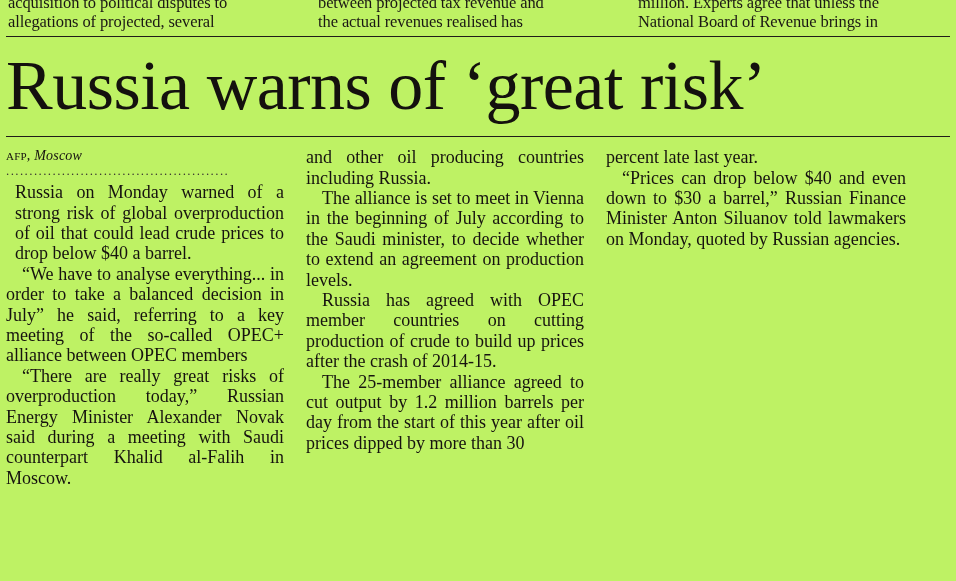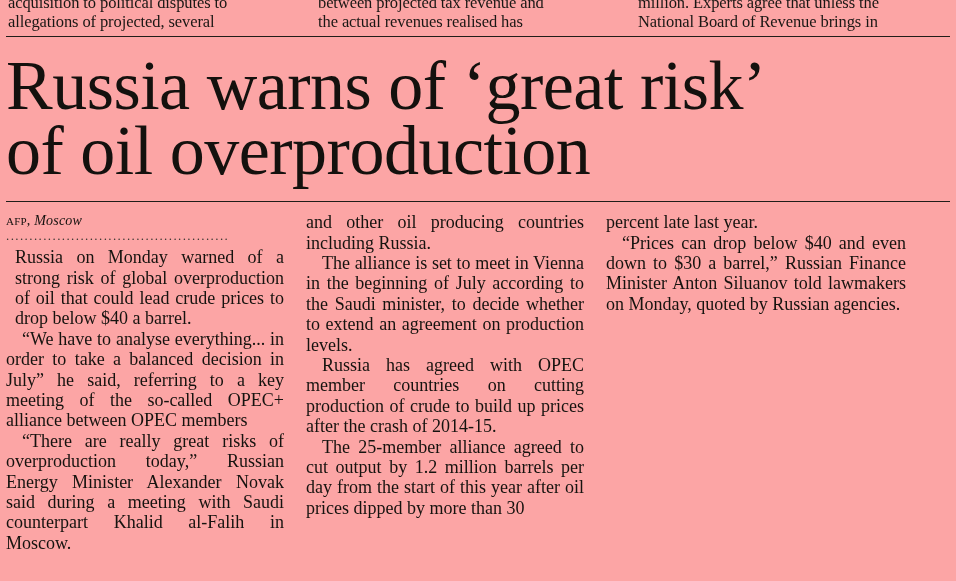--- a/index.html
+++ b/index.html
@@ -11,21 +11,21 @@
     width: 956px;
     height: 581px;
     overflow: hidden;
     font-family: "Liberation Serif", serif;
     color: #16130f;
   }
   .page {
     position: relative;
     width: 956px;
     height: 581px;
-    background: #fca5a5;
+    background: #bef264;
   }
 
   
   .top-strip {
     display: flex;
     gap: 0;
     padding: 0 8px;
     height: 34px;
     overflow: hidden;
   }
@@ -138,21 +138,20 @@
     <div class="top-col c3">
       <div class="top-line clipped">million. Experts agree that unless the</div>
       <div class="top-line">National Board of Revenue brings in</div>
     </div>
   </div>
 
   <div class="rule-top"></div>
 
   <div class="headline">
     <span class="hl-line">Russia warns of ‘great risk’</span>
-    <span class="hl-line">of oil overproduction</span>
   </div>
 
   <div class="rule-under-head"></div>
 
   <div class="body-cols">
 
     <div class="col first">
       <div class="byline">
         <span class="agency">AFP</span><span>,</span>
         <span class="place">Moscow</span>

